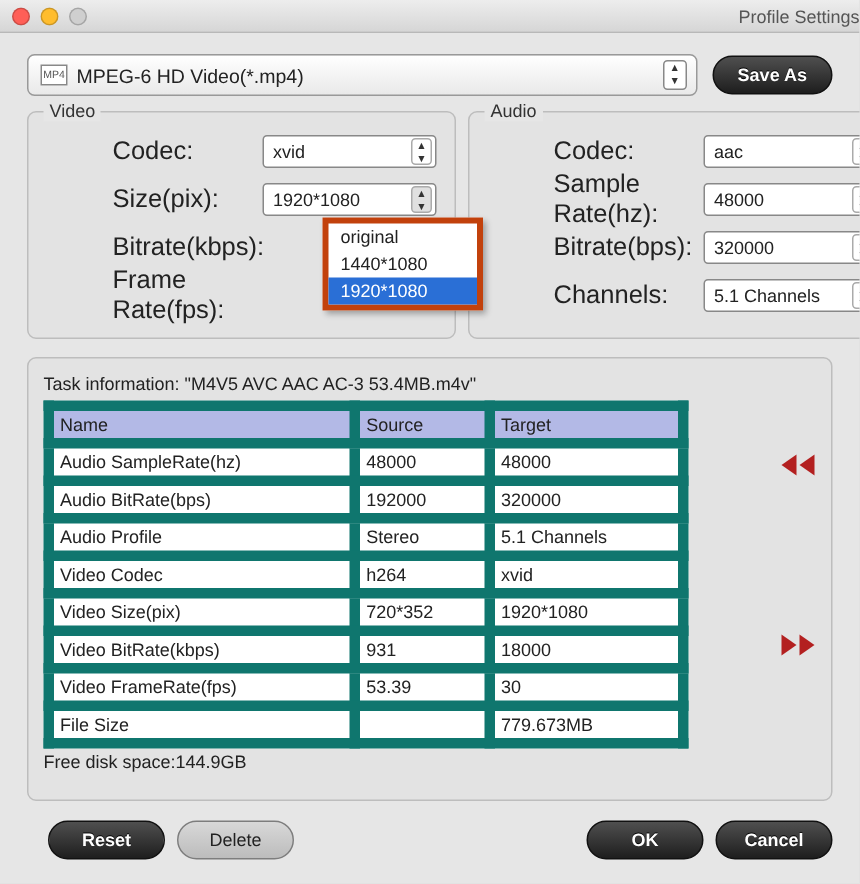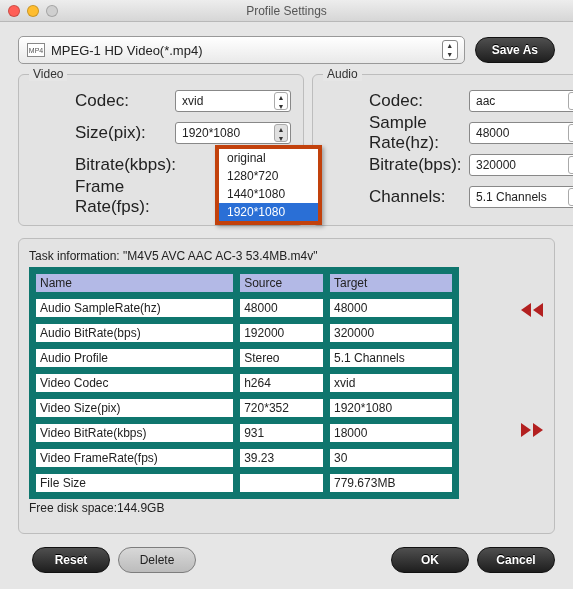--- a/index.html
+++ b/index.html
@@ -4,21 +4,21 @@
 <style>
   * { box-sizing: border-box; font-family: "Lucida Grande", "Helvetica Neue", Arial, sans-serif; }
   body { margin: 0; background: #dcdcdc; width: 573px; height: 589px; overflow: hidden; font-size: 12px; color: #222; }
   .window { width: 573px; height: 589px; background: #e6e6e6; display: flex; flex-direction: column; }
   .titlebar { height: 22px; background: linear-gradient(#ededed,#d6d6d6); border-bottom: 1px solid #b8b8b8; display: flex; align-items: center; position: relative; }
   .lights { display: flex; gap: 7px; margin-left: 8px; }
   .light { width: 12px; height: 12px; border-radius: 50%; border: 1px solid rgba(0,0,0,0.2); }
   .light.red { background: #ff5f57; }
   .light.yellow { background: #ffbd2e; }
   .light.green { background: #cfcfcf; }
-  .titlebar-title { position: absolute; left: 0; right: 0; text-align: center; font-size: 12px; color: #555; pointer-events: none; }
+  .titlebar-title { position: absolute; left: 0; right: 0; text-align: right; font-size: 12px; color: #555; pointer-events: none; }
   .toprow { display: flex; align-items: center; gap: 10px; padding: 14px 18px 10px 18px; }
   .profile-select { flex: 1; height: 28px; background: linear-gradient(#ffffff,#e9e9e9); border: 1px solid #999; border-radius: 5px; display: flex; align-items: center; padding: 0 6px 0 8px; position: relative; }
   .profile-select .pic { width: 18px; height: 14px; background: #fff; border: 1px solid #888; font-size: 7px; display: flex; align-items: center; justify-content: center; margin-right: 6px; color:#555;}
   .profile-select .label { flex: 1; font-size: 13px; }
   .stepper { width: 16px; height: 20px; display: flex; flex-direction: column; border: 1px solid #888; border-radius: 3px; background: #fff; }
   .stepper span { flex:1; font-size: 7px; line-height: 9px; text-align: center; color: #333; }
   .btn-dark { height: 26px; padding: 0 16px; background: linear-gradient(#4f4f4f,#1e1e1e); color: #fff; border: 1px solid #111; border-radius: 13px; font-size: 12px; font-weight: bold; display: inline-flex; align-items: center; justify-content: center; cursor: pointer; text-shadow: 0 -1px 0 #000; }
   .btn-gray { height: 26px; padding: 0 16px; background: linear-gradient(#d8d8d8,#bcbcbc); color: #222; border: 1px solid #7d7d7d; border-radius: 13px; font-size: 12px; display: inline-flex; align-items: center; justify-content: center; cursor: pointer; }
   .panels { display: flex; gap: 8px; padding: 0 18px; }
   .panel { flex: 1; border: 1px solid #bdbdbd; border-radius: 6px; background: #e3e3e3; padding: 10px 12px 12px 12px; position: relative; }
@@ -56,21 +56,21 @@
       <div class="light red"></div>
       <div class="light yellow"></div>
       <div class="light green"></div>
     </div>
     <div class="titlebar-title">Profile Settings</div>
   </div>
 
   <div class="toprow">
     <div class="profile-select">
       <span class="pic">MP4</span>
-      <span class="label">MPEG-1 HD Video(*.mp4)</span>
+      <span class="label">MPEG-6 HD Video(*.mp4)</span>
       <span class="stepper">
           <span>▲</span>
           <span>▼</span>
         </span>
     </div>
     <div class="btn-dark">Save As</div>
   </div>
 
   <div class="panels">
 
@@ -89,21 +89,20 @@
       <div class="formrow">
         <label>Size(pix):</label>
         <div class="combo active">
           <span class="val">1920*1080</span>
           <span class="stepper">
               <span>▲</span>
               <span>▼</span>
             </span>
           <div class="dropdown" id="size-dropdown">
               <div>original</div>
-              <div>1280*720</div>
               <div>1440*1080</div>
               <div class="sel">1920*1080</div>
             </div>
         </div>
       </div>
       <div class="formrow">
         <label>Bitrate(kbps):</label>
       </div>
       <div class="formrow">
         <label>Frame Rate(fps):</label>
@@ -193,21 +192,21 @@
             <td>720*352</td>
             <td>1920*1080</td>
           </tr>
           <tr>
             <td>Video BitRate(kbps)</td>
             <td>931</td>
             <td>18000</td>
           </tr>
           <tr>
             <td>Video FrameRate(fps)</td>
-            <td>39.23</td>
+            <td>53.39</td>
             <td>30</td>
           </tr>
           <tr>
             <td>File Size</td>
             <td></td>
             <td>779.673MB</td>
           </tr>
         </tbody>
     </table>
     <div class="freeds">Free disk space:144.9GB</div>

